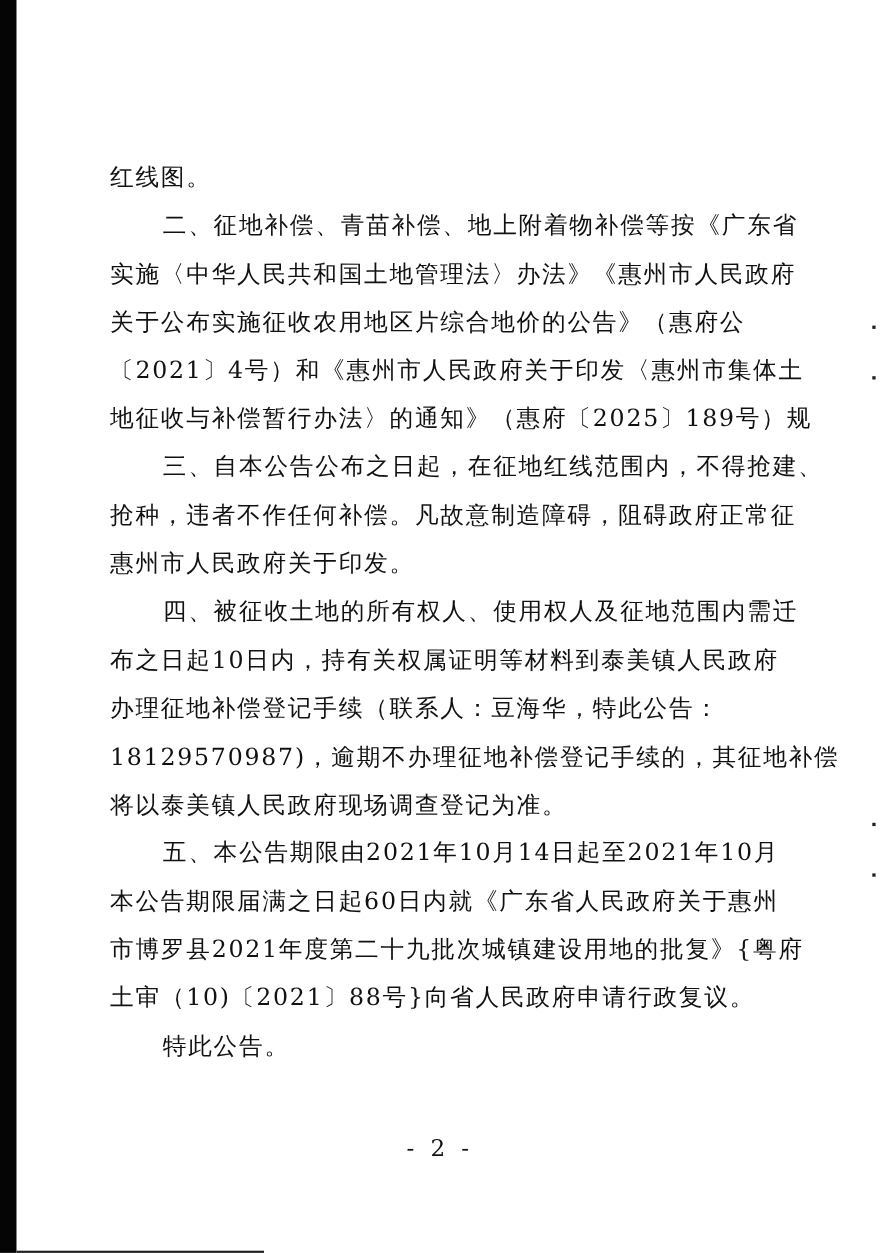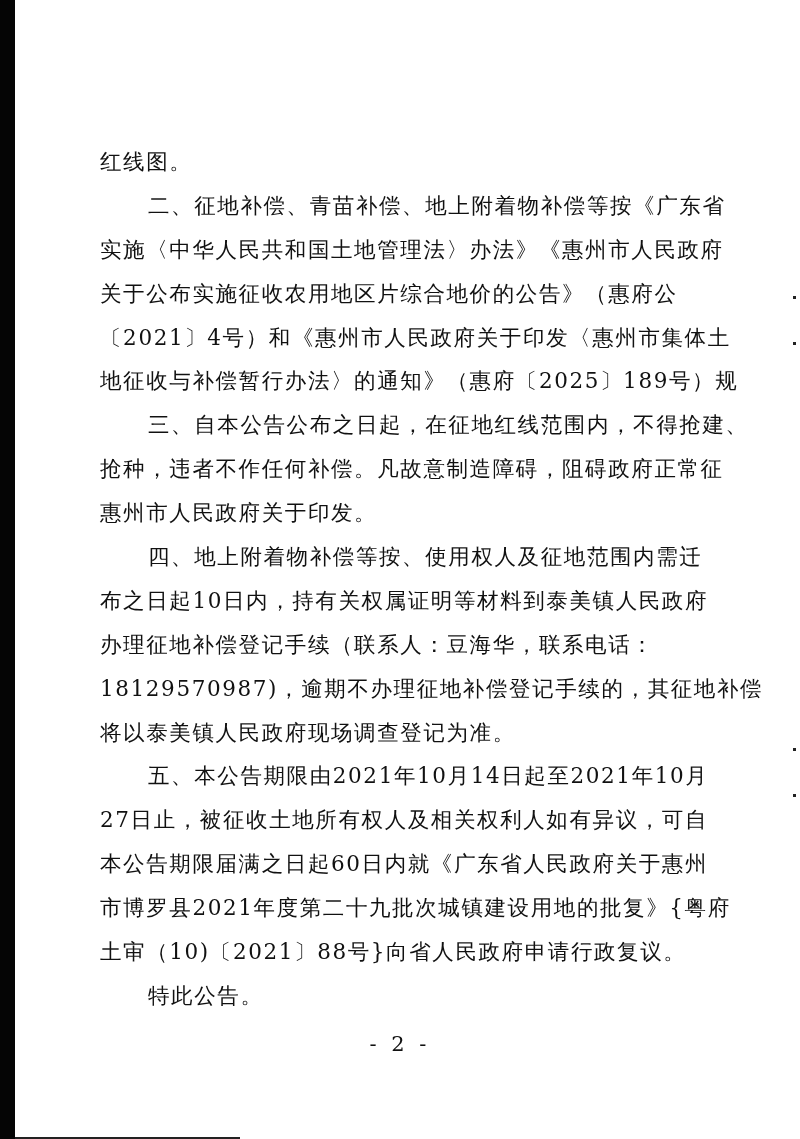--- a/index.html
+++ b/index.html
@@ -42,26 +42,25 @@
 <div class="page">
   <div class="line">红线图。</div>
   <div class="line indent">二、征地补偿、青苗补偿、地上附着物补偿等按《广东省</div>
   <div class="line">实施〈中华人民共和国土地管理法〉办法》《惠州市人民政府</div>
   <div class="line">关于公布实施征收农用地区片综合地价的公告》（惠府公</div>
   <div class="line">〔2021〕4号）和《惠州市人民政府关于印发〈惠州市集体土</div>
   <div class="line">地征收与补偿暂行办法〉的通知》（惠府〔2025〕189号）规</div>
   <div class="line indent">三、自本公告公布之日起，在征地红线范围内，不得抢建、</div>
   <div class="line">抢种，违者不作任何补偿。凡故意制造障碍，阻碍政府正常征</div>
   <div class="line">惠州市人民政府关于印发。</div>
-  <div class="line indent">四、地上附着物补偿等按、使用权人及征地范围内需迁</div>
+  <div class="line indent">四、被征收土地的所有权人、使用权人及征地范围内需迁</div>
   <div class="line">布之日起10日内，持有关权属证明等材料到泰美镇人民政府</div>
-  <div class="line">办理征地补偿登记手续（联系人：豆海华，联系电话：</div>
+  <div class="line">办理征地补偿登记手续（联系人：豆海华，特此公告：</div>
   <div class="line">18129570987)，逾期不办理征地补偿登记手续的，其征地补偿</div>
   <div class="line">将以泰美镇人民政府现场调查登记为准。</div>
   <div class="line indent">五、本公告期限由2021年10月14日起至2021年10月</div>
-  <div class="line">27日止，被征收土地所有权人及相关权利人如有异议，可自</div>
   <div class="line">本公告期限届满之日起60日内就《广东省人民政府关于惠州</div>
   <div class="line">市博罗县2021年度第二十九批次城镇建设用地的批复》{粤府</div>
   <div class="line">土审（10)〔2021〕88号}向省人民政府申请行政复议。</div>
   <div class="line indent">特此公告。</div>
 </div>
 
 <div class="page-number">- 2 -</div>
 
 </body></html>

